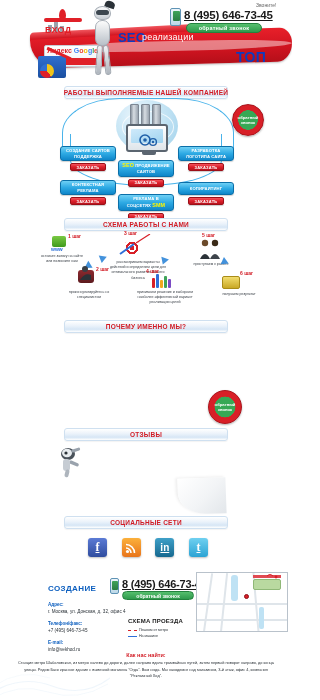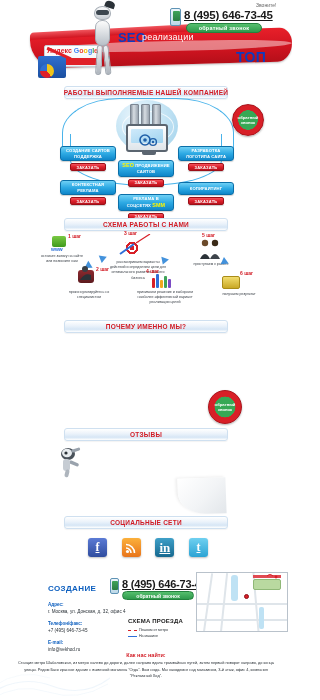--- a/index.html
+++ b/index.html
@@ -225,21 +225,21 @@
   .soc-row { position: absolute; left: 88px; top: 538px; width: 120px; display: flex; justify-content: space-between; }
   .soc {
     width: 19px; height: 19px; border-radius: 3px;
     display: flex; align-items: center; justify-content: center;
     color: #fff; font-weight: bold; font-size: 12px;
     box-shadow: 0 1px 2px rgba(0,0,0,.25);
     font-family: "Liberation Serif", serif;
   }
   .soc-fb { background: linear-gradient(180deg,#5b7bd5,#2f4c9e); }
   .soc-rss { background: linear-gradient(180deg,#fbb03b,#e8741a); }
-  .soc-in { background: linear-gradient(180deg,#3fa0c8,#16688f); font-size: 13px; font-family:Liberation Serif, serif;}
+  .soc-in { background: linear-gradient(180deg,#3fa0c8,#16688f); font-size: 10px; font-family:Liberation Sans, sans-serif;}
   .soc-tw { background: linear-gradient(180deg,#6fd0f0,#2ba3d4); }
 
   
   .footer { position: absolute; left: 0; top: 568px; width: 292px; height: 132px; }
   .contacts-title {
     position: absolute; left: 48px; top: 16px;
     font-size: 8px; font-weight: bold; color: #0d5fbf; letter-spacing: .4px;
   }
   .c-lbl { position:absolute; font-size: 4.6px; font-weight: bold; color: #0d5fbf; }
   .c-val { position:absolute; font-size: 4.6px; color: #2b3238; white-space: nowrap; }
@@ -286,20 +286,30 @@
 </head>
 <body>
 
 <div class="page">
 
   <div class="header">
     <div class="hdr-wave"></div>
     <div class="hdr-wave3"></div>
     <div class="hdr-wave2"></div>
 
+    <div class="logo-mark">
+      <div class="logo-pin"></div>
+      <div class="logo-bars">
+        <i style="height:7px"></i>
+          <i style="height:10px"></i>
+          <i style="height:6px"></i>
+      </div>
+      <div class="logo-roof"></div>
+      <div class="logo-word">ВХОД</div>
+    </div>
 
     <div class="logo-se">
       <div class="logo-se-row">
         <span class="ya">Яндекс</span>
         <span class="g1">G</span><span class="g2">o</span><span class="g3">o</span><span class="g4">g</span><span class="g5">l</span><span class="g6">e</span>
       </div>
       <div class="logo-se-bar"></div>
     </div>
     <div class="logo-chart"></div>
     <div class="logo-pie"></div>

